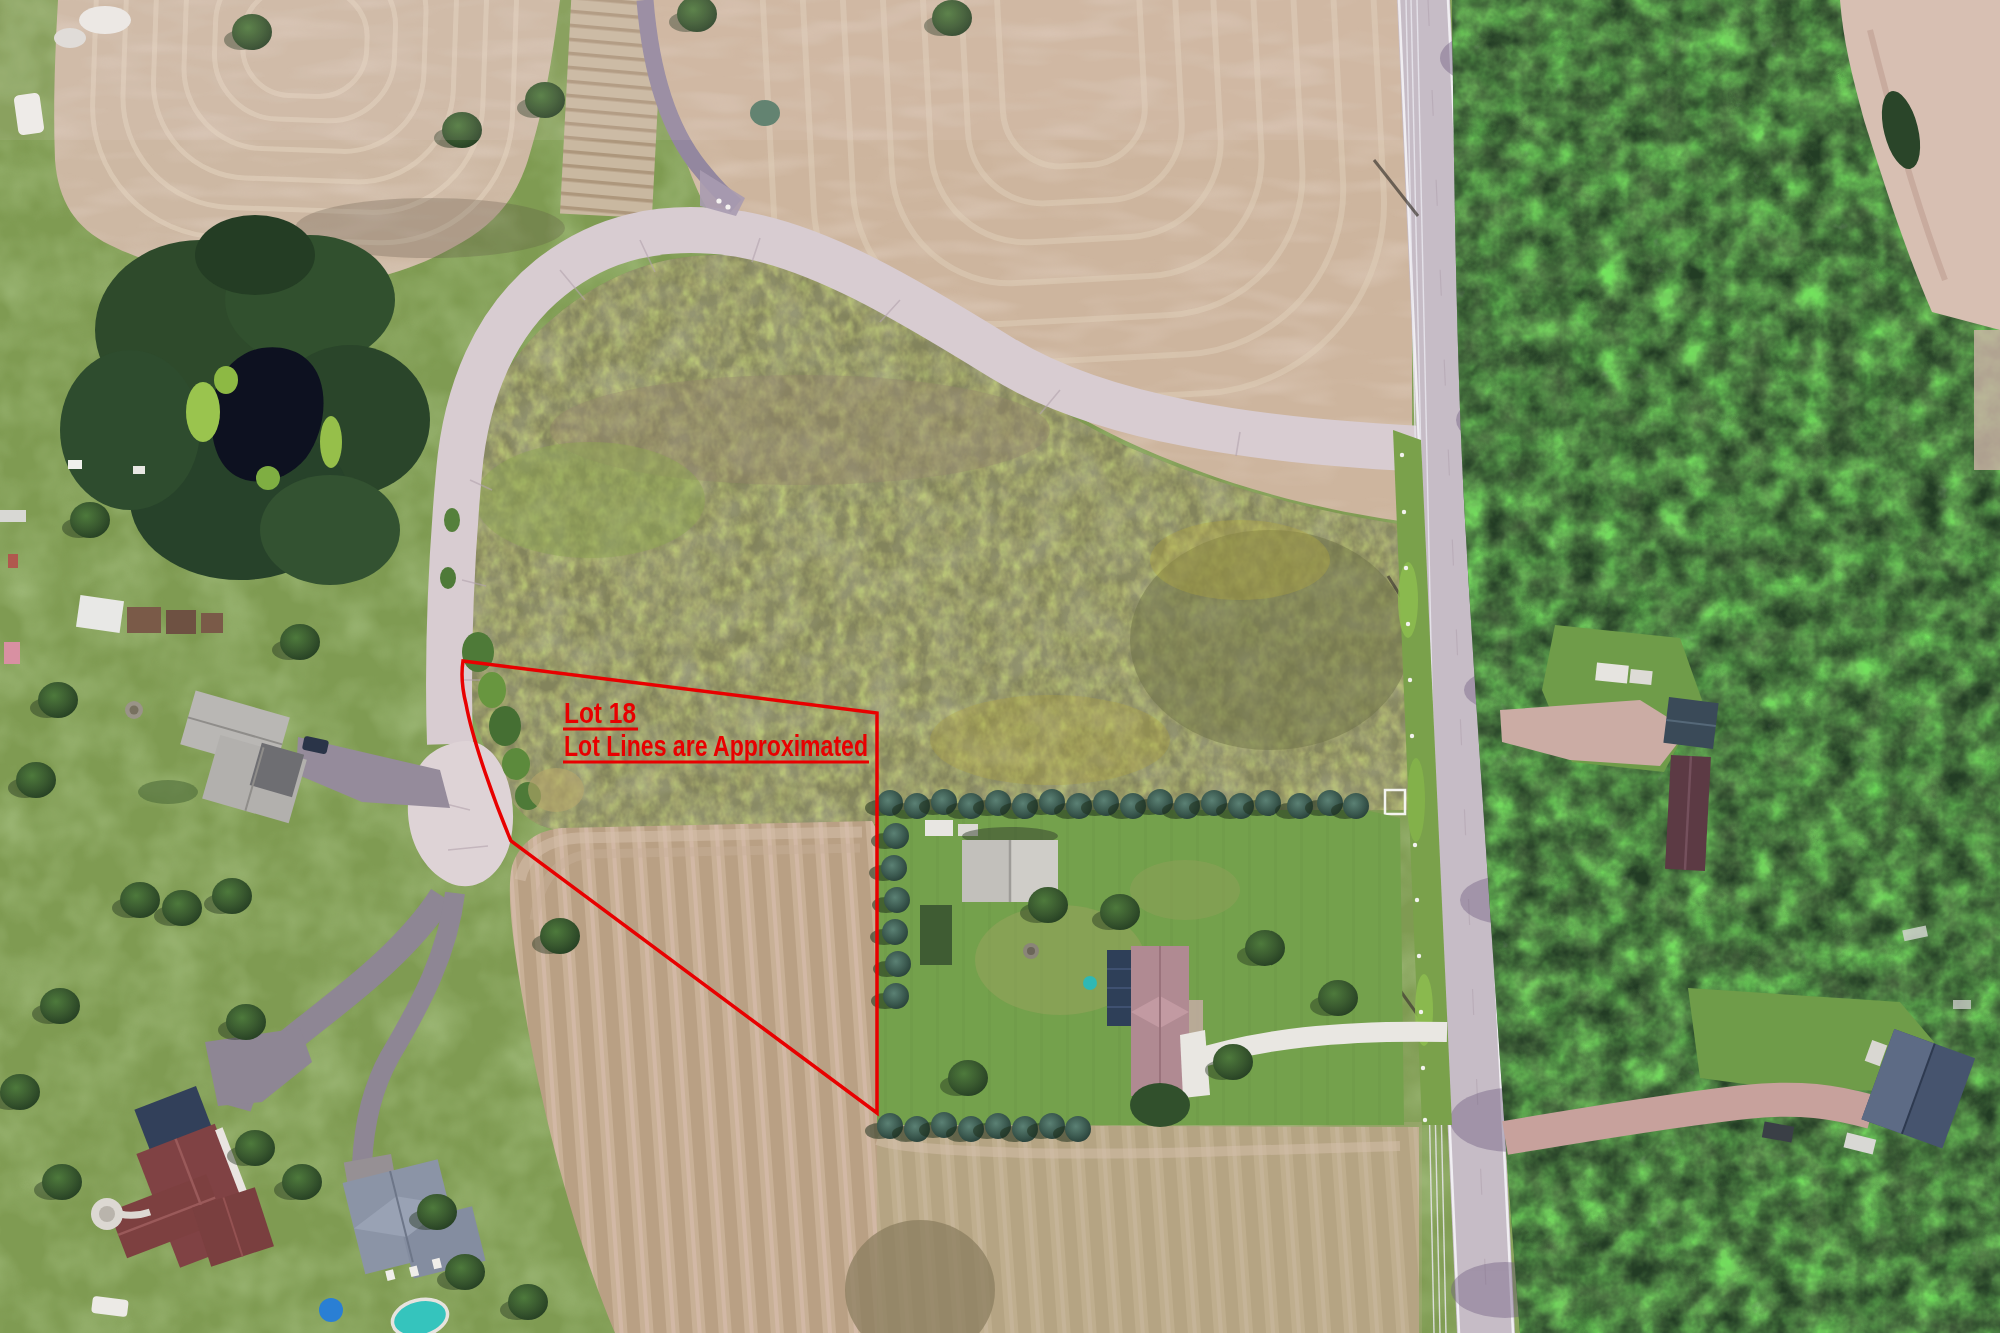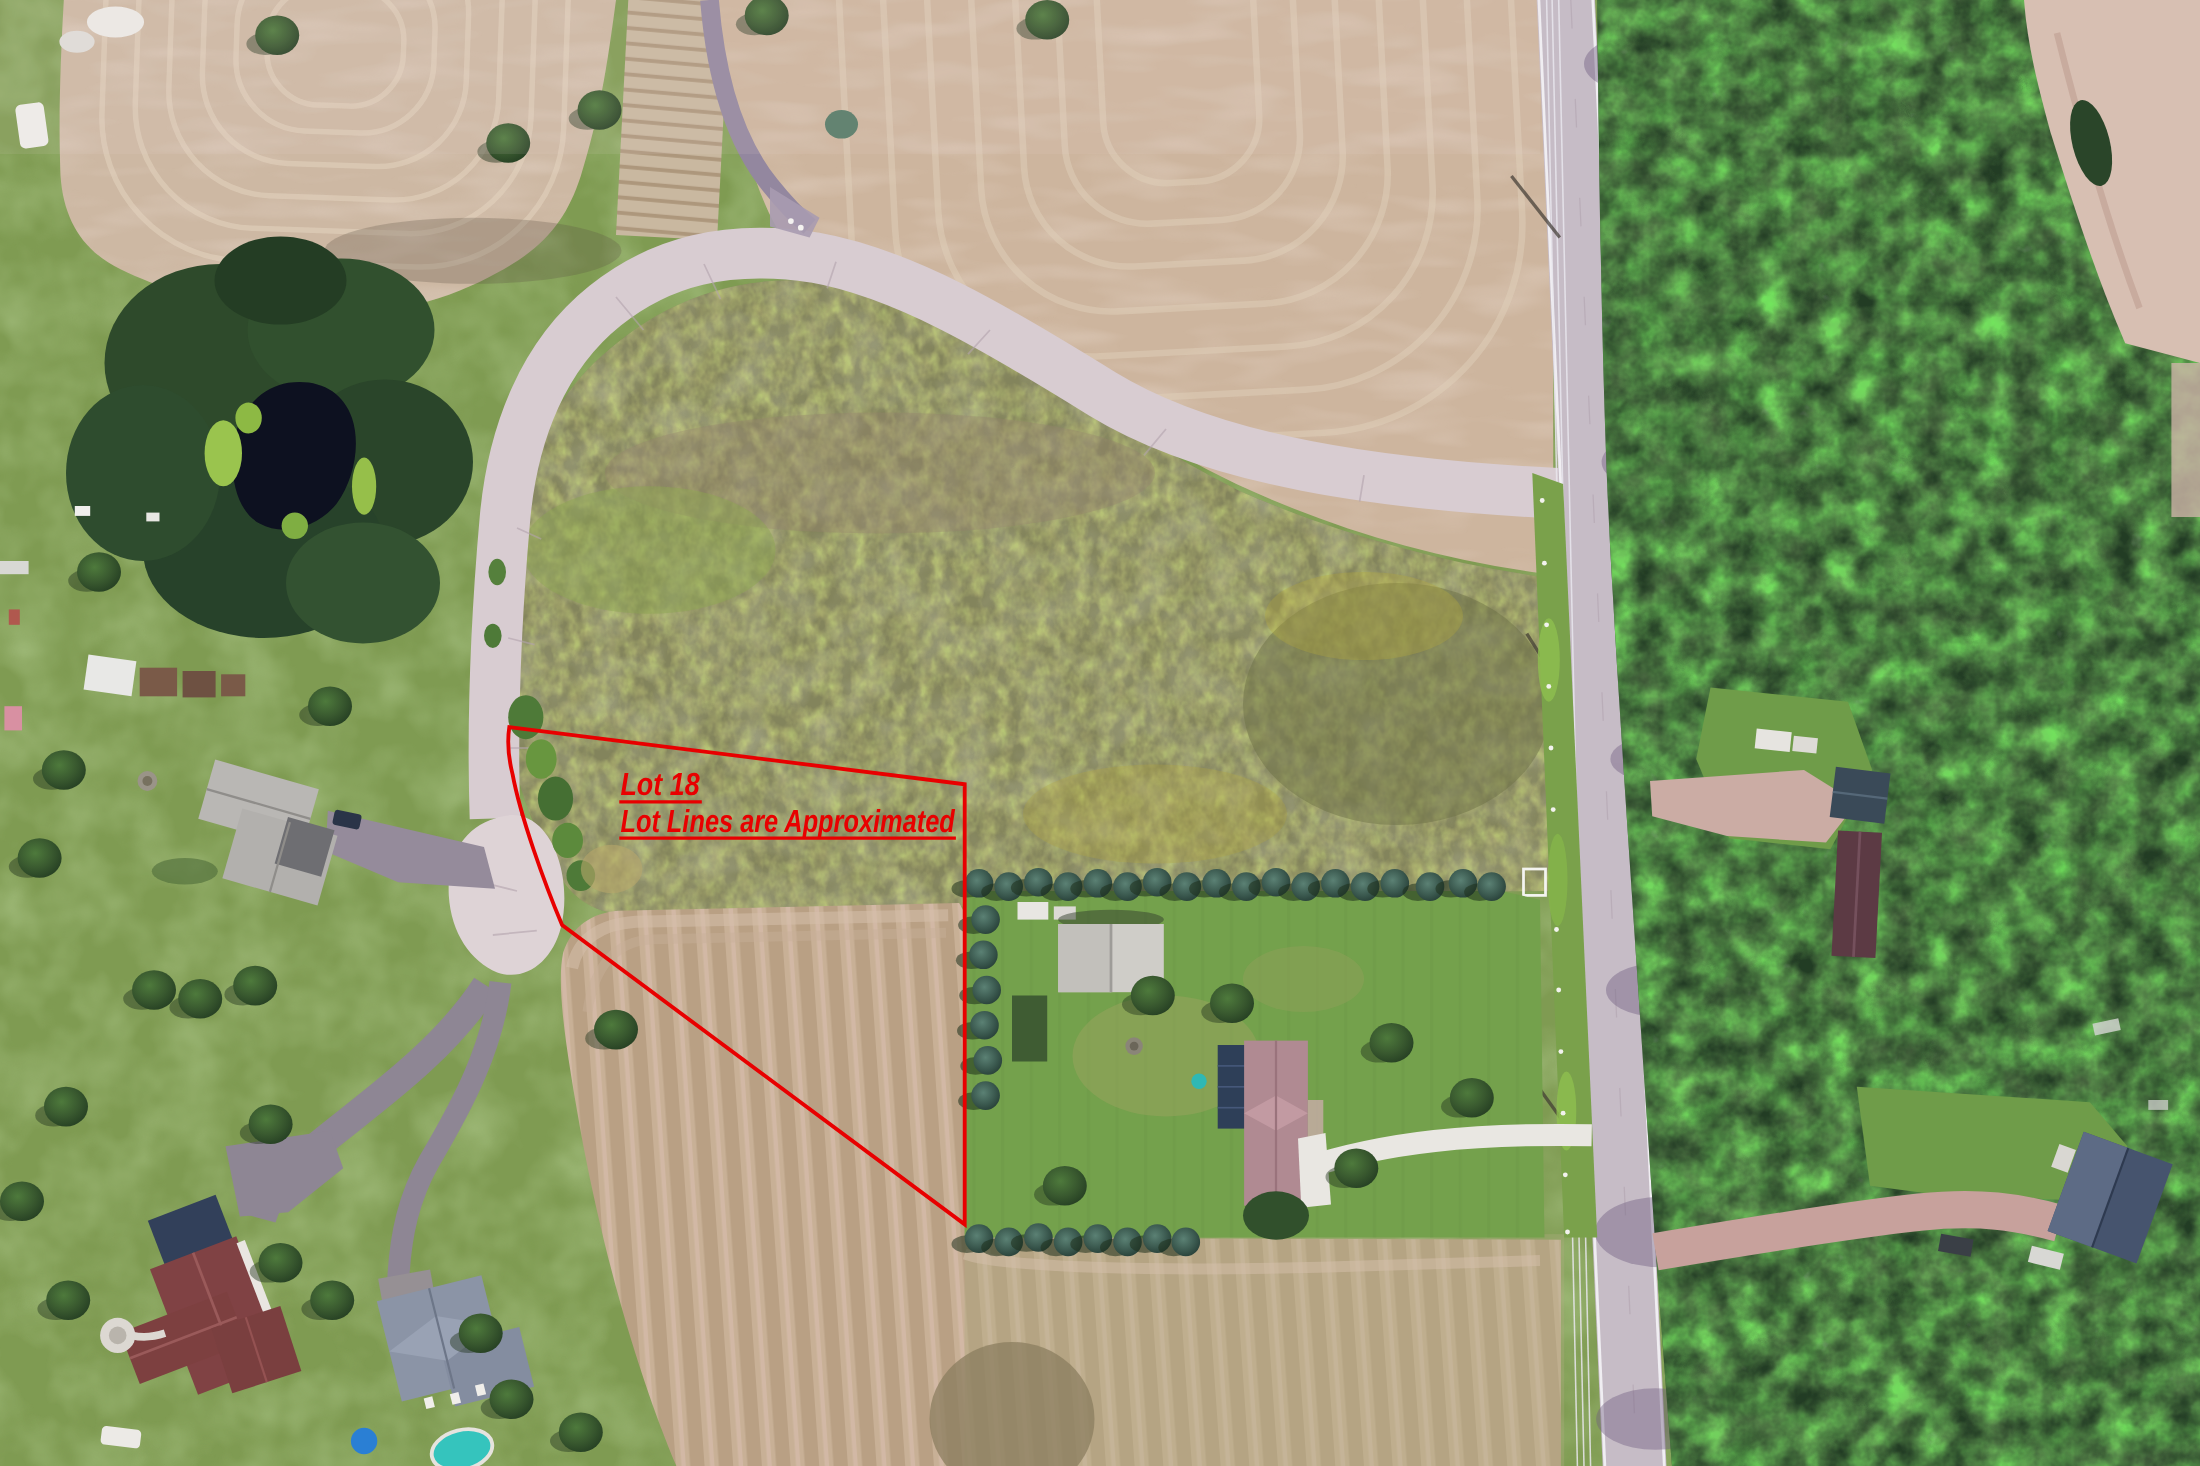--- a/index.html
+++ b/index.html
@@ -1,16 +1,16 @@
 <!DOCTYPE html>
 <html><head>
 <meta charset="utf-8">
 <style>
   html,body{margin:0;padding:0;width:100%;height:100%;overflow:hidden;background:#6f8f4a;}
-  .stage{position:fixed;inset:0;font-family:"Liberation Sans",sans-serif;font-style:italic;}
+  .stage{position:fixed;inset:0;font-family:"Liberation Sans",sans-serif;}
   svg{display:block;width:100%;height:100%;}
   .lot-text{font-family:"Liberation Sans","DejaVu Sans",sans-serif;font-weight:bold;font-size:29px;}
 </style>
 </head>
 <body>
 
 <div class="stage">
 <svg viewBox="0 0 2000 1333" preserveAspectRatio="xMidYMid slice">
   <defs>
     <radialGradient id="gTree" cx="40%" cy="38%" r="70%">

